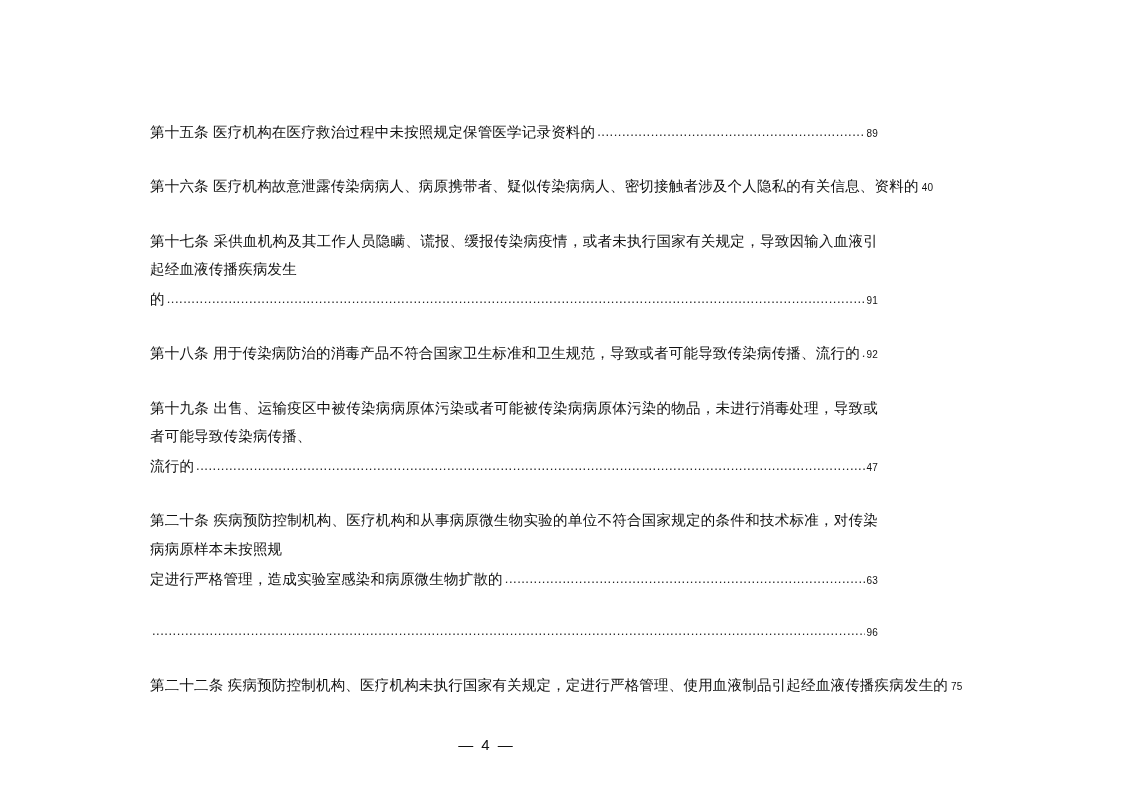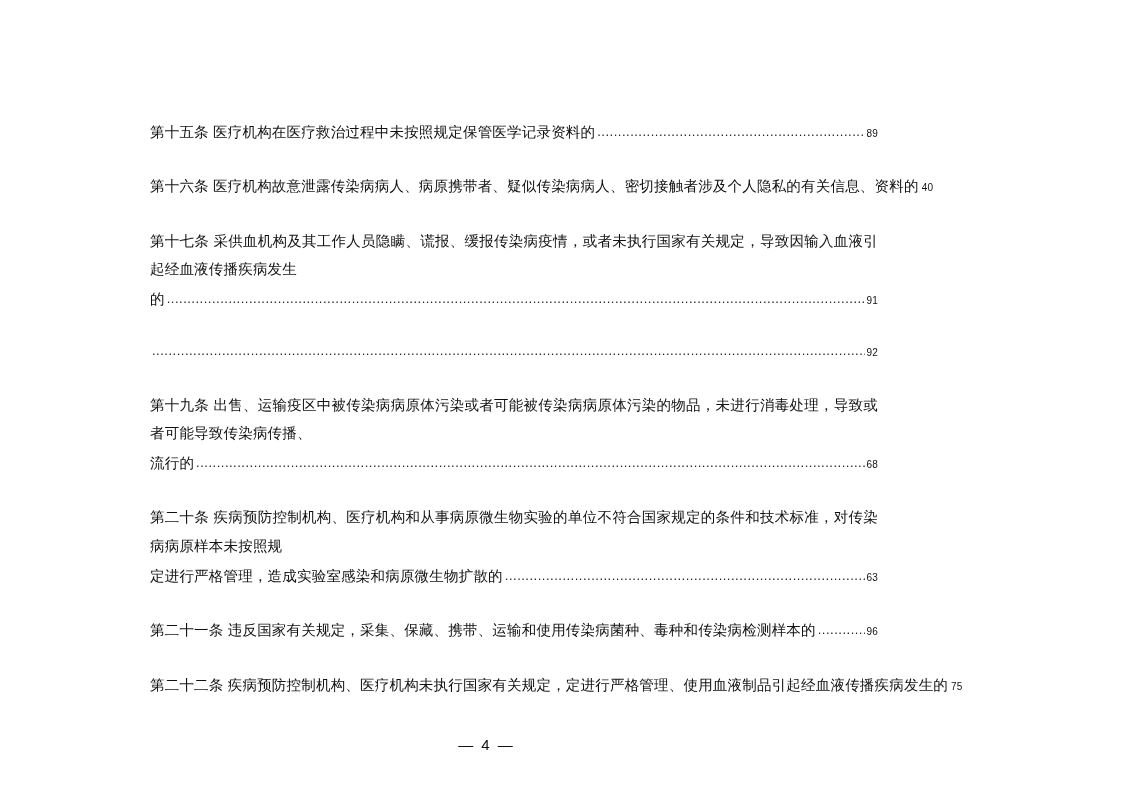--- a/index.html
+++ b/index.html
@@ -103,47 +103,47 @@
           <span class="toc-text wrap">第十七条 采供血机构及其工作人员隐瞒、谎报、缓报传染病疫情，或者未执行国家有关规定，导致因输入血液引起经血液传播疾病发生</span>
         </div>
         <div class="entry-second-line">
           <span class="toc-text">的</span>
           <span class="leader">................................................................................................................................................................................................................................................................................................................................................................................................................</span>
           <span class="page-num">91</span>
         </div>
       </div>
       <div class="toc-entry">
         <div class="toc-line">
+          <span class="toc-text">第十八条 用于传染病防治的消毒产品不符合国家卫生标准和卫生规范，导致或者可能导致传染病传播、流行的</span>
           <span class="leader">................................................................................................................................................................................................................................................................................................................................................................................................................</span>
           <span class="page-num">92</span>
         </div>
       </div>
       <div class="toc-entry">
         <div class="toc-line">
           <span class="toc-text wrap">第十九条 出售、运输疫区中被传染病病原体污染或者可能被传染病病原体污染的物品，未进行消毒处理，导致或者可能导致传染病传播、</span>
         </div>
         <div class="entry-second-line">
           <span class="toc-text">流行的</span>
           <span class="leader">................................................................................................................................................................................................................................................................................................................................................................................................................</span>
-          <span class="page-num">68</span>
+          <span class="page-num">47</span>
         </div>
       </div>
       <div class="toc-entry">
         <div class="toc-line">
           <span class="toc-text wrap">第二十条 疾病预防控制机构、医疗机构和从事病原微生物实验的单位不符合国家规定的条件和技术标准，对传染病病原样本未按照规</span>
         </div>
         <div class="entry-second-line">
           <span class="toc-text">定进行严格管理，造成实验室感染和病原微生物扩散的</span>
           <span class="leader">................................................................................................................................................................................................................................................................................................................................................................................................................</span>
           <span class="page-num">63</span>
         </div>
       </div>
       <div class="toc-entry">
         <div class="toc-line">
-          <span class="toc-text">第二十一条 违反国家有关规定，采集、保藏、携带、运输和使用传染病菌种、毒种和传染病检测样本的</span>
           <span class="leader">................................................................................................................................................................................................................................................................................................................................................................................................................</span>
           <span class="page-num">96</span>
         </div>
       </div>
       <div class="toc-entry">
         <div class="toc-line">
           <span class="toc-text">第二十二条 疾病预防控制机构、医疗机构未执行国家有关规定，定进行严格管理、使用血液制品引起经血液传播疾病发生的</span>
           <span class="leader">................................................................................................................................................................................................................................................................................................................................................................................................................</span>
           <span class="page-num">75</span>
         </div>

